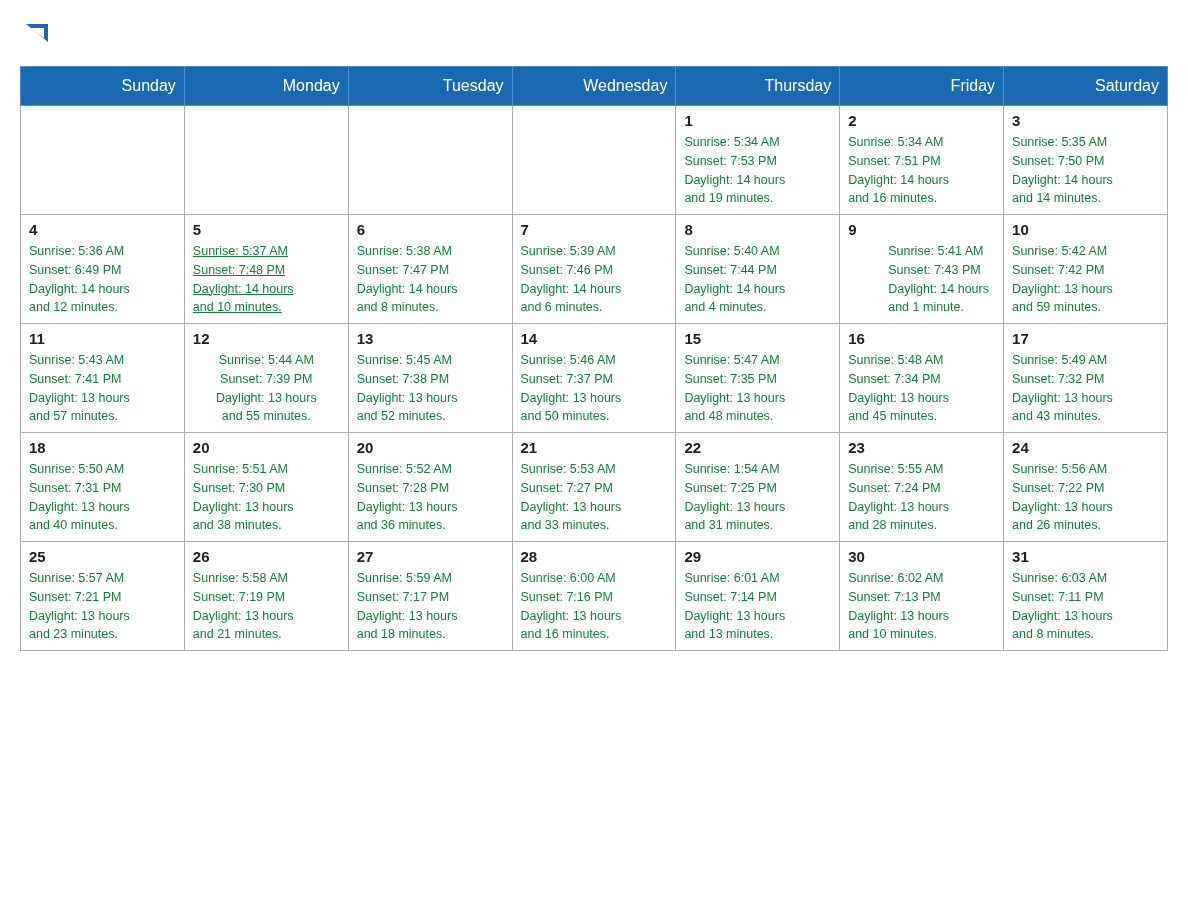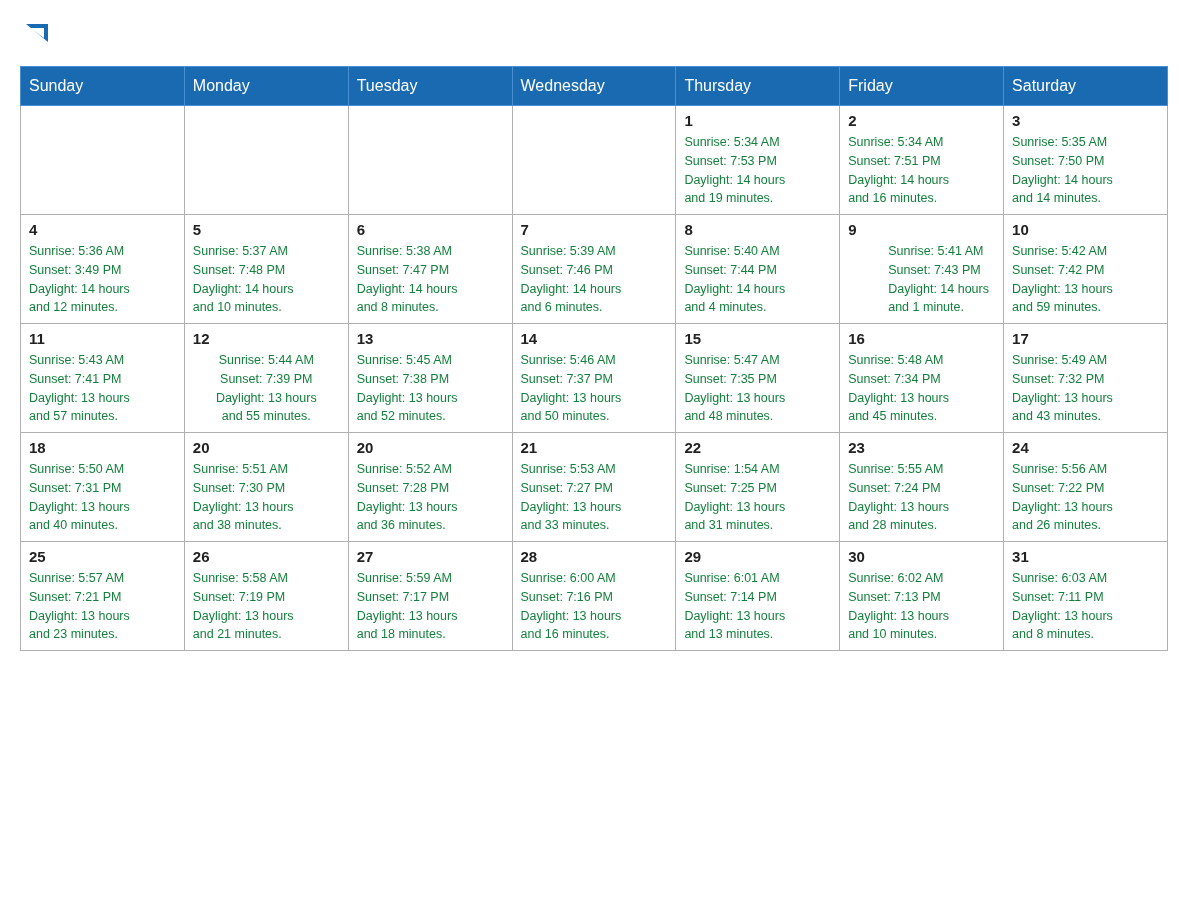--- a/index.html
+++ b/index.html
@@ -43,21 +43,21 @@
       width: 100%;
       border-collapse: collapse;
       border: 1px solid #b0b0b0;
     }
     .calendar th {
       background-color: #1a6ab1;
       color: #fff;
       font-size: 16px;
       font-weight: normal;
       padding: 10px 8px;
-      text-align: left;
+      text-align: right;
       border: 1px solid #4a8fd4;
     }
     .calendar td {
       border: 1px solid #b0b0b0;
       vertical-align: top;
       padding: 6px 8px;
       width: 14.28%;
       min-height: 100px;
       font-size: 13px;
       color: #222;
@@ -150,27 +150,27 @@
           <div class="day-info" style="white-space: pre-line;">Sunrise: 5:35 AM
 Sunset: 7:50 PM
 Daylight: 14 hours
 and 14 minutes.</div>
         </td>
       </tr>
       <tr>
         <td>
           <span class="day-num">4</span>
           <div class="day-info" style="white-space: pre-line;">Sunrise: 5:36 AM
-Sunset: 3:49 PM
+Sunset: 6:49 PM
 Daylight: 14 hours
 and 12 minutes.</div>
         </td>
         <td>
           <span class="day-num">5</span>
-          <div class="day-info" style="white-space: pre-line;">Sunrise: 5:37 AM
+          <div class="day-info" style="white-space: pre-line; text-decoration: underline;">Sunrise: 5:37 AM
 Sunset: 7:48 PM
 Daylight: 14 hours
 and 10 minutes.</div>
         </td>
         <td>
           <span class="day-num">6</span>
           <div class="day-info" style="white-space: pre-line;">Sunrise: 5:38 AM
 Sunset: 7:47 PM
 Daylight: 14 hours
 and 8 minutes.</div>

